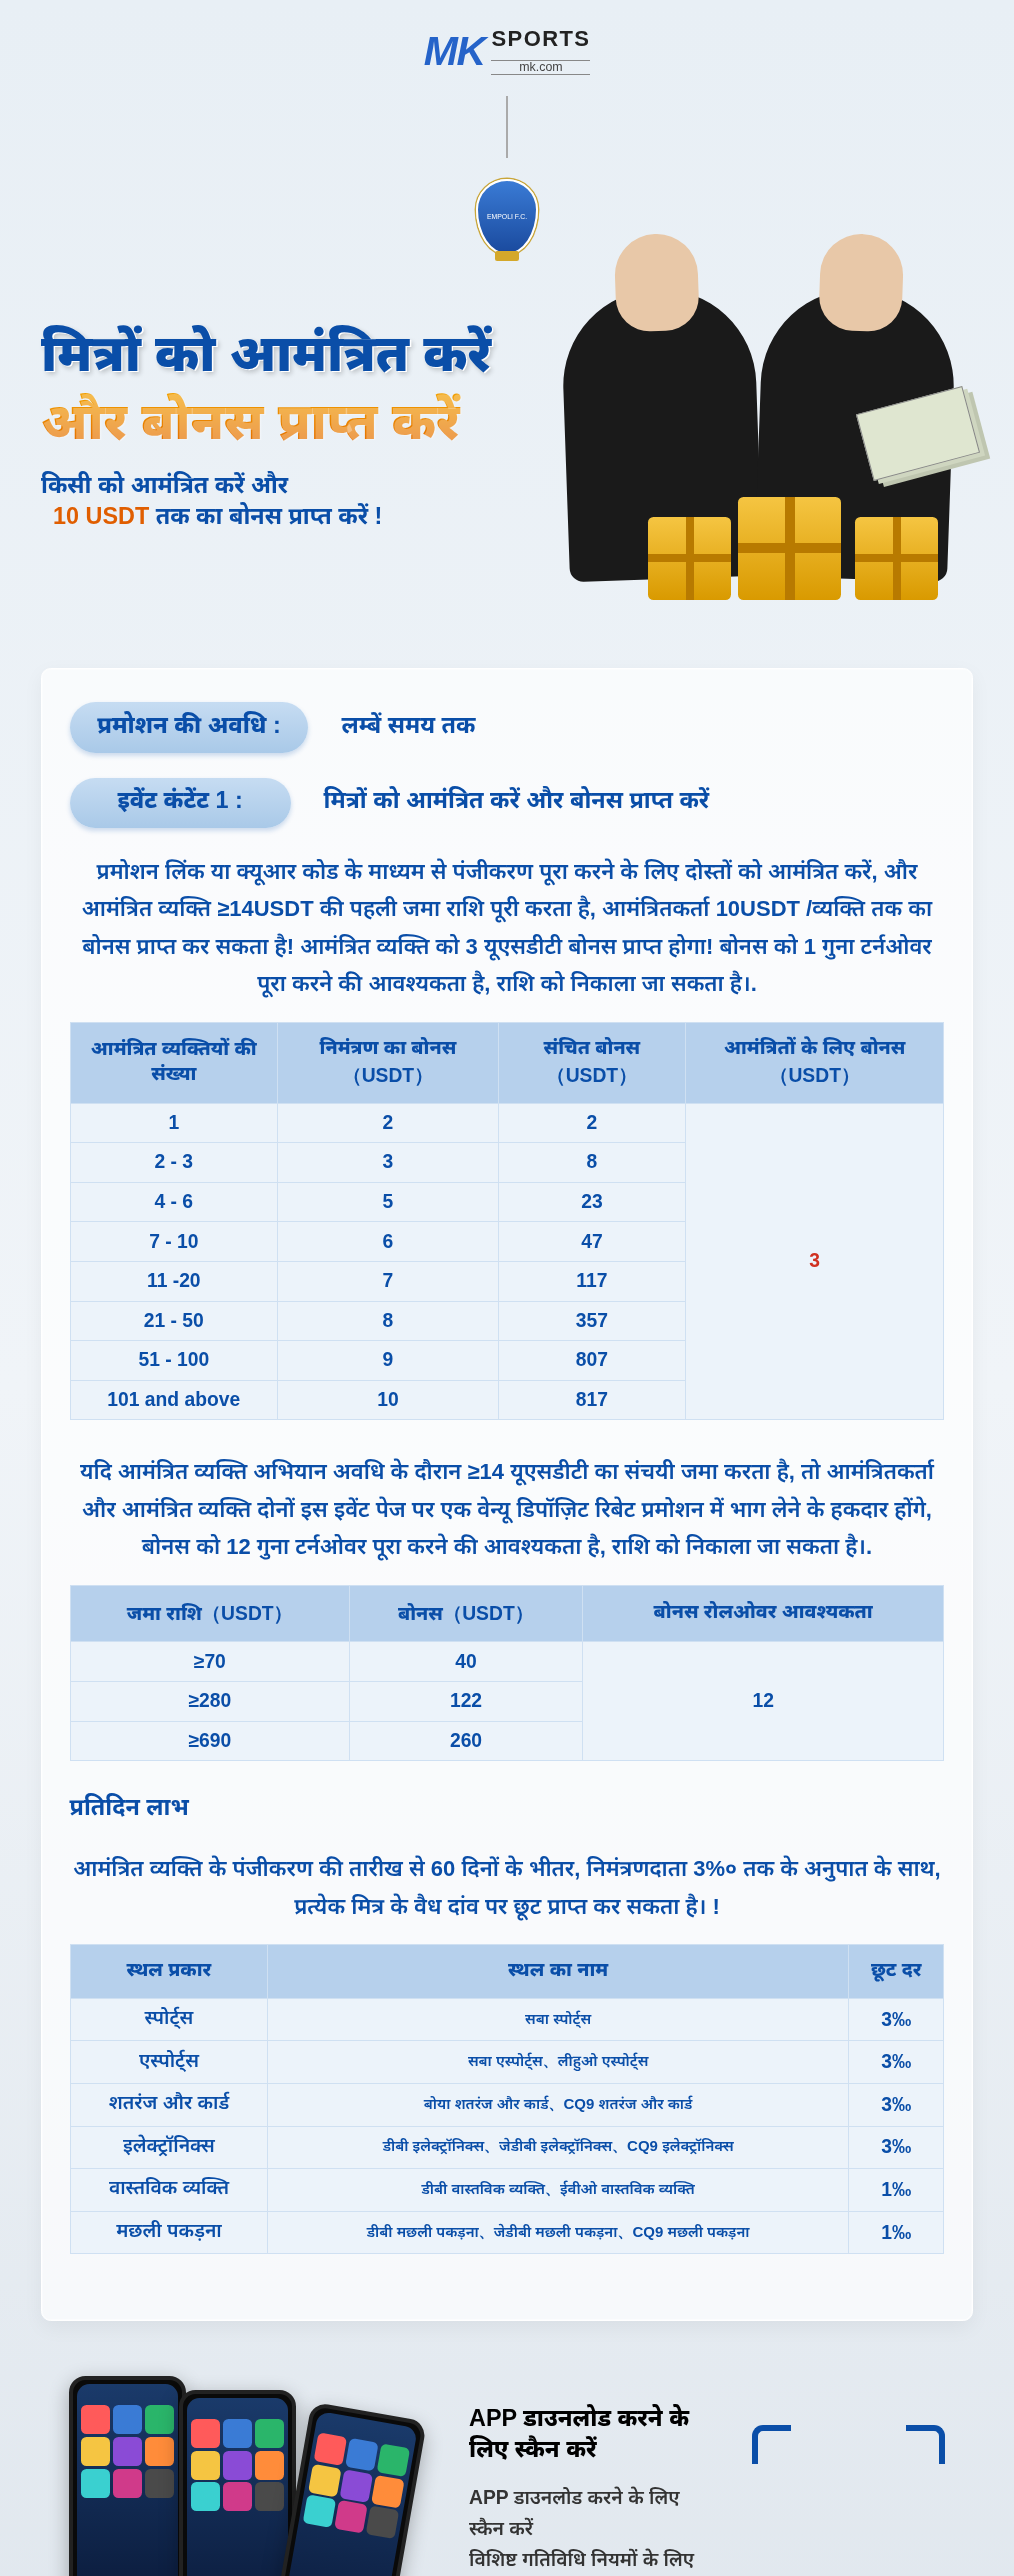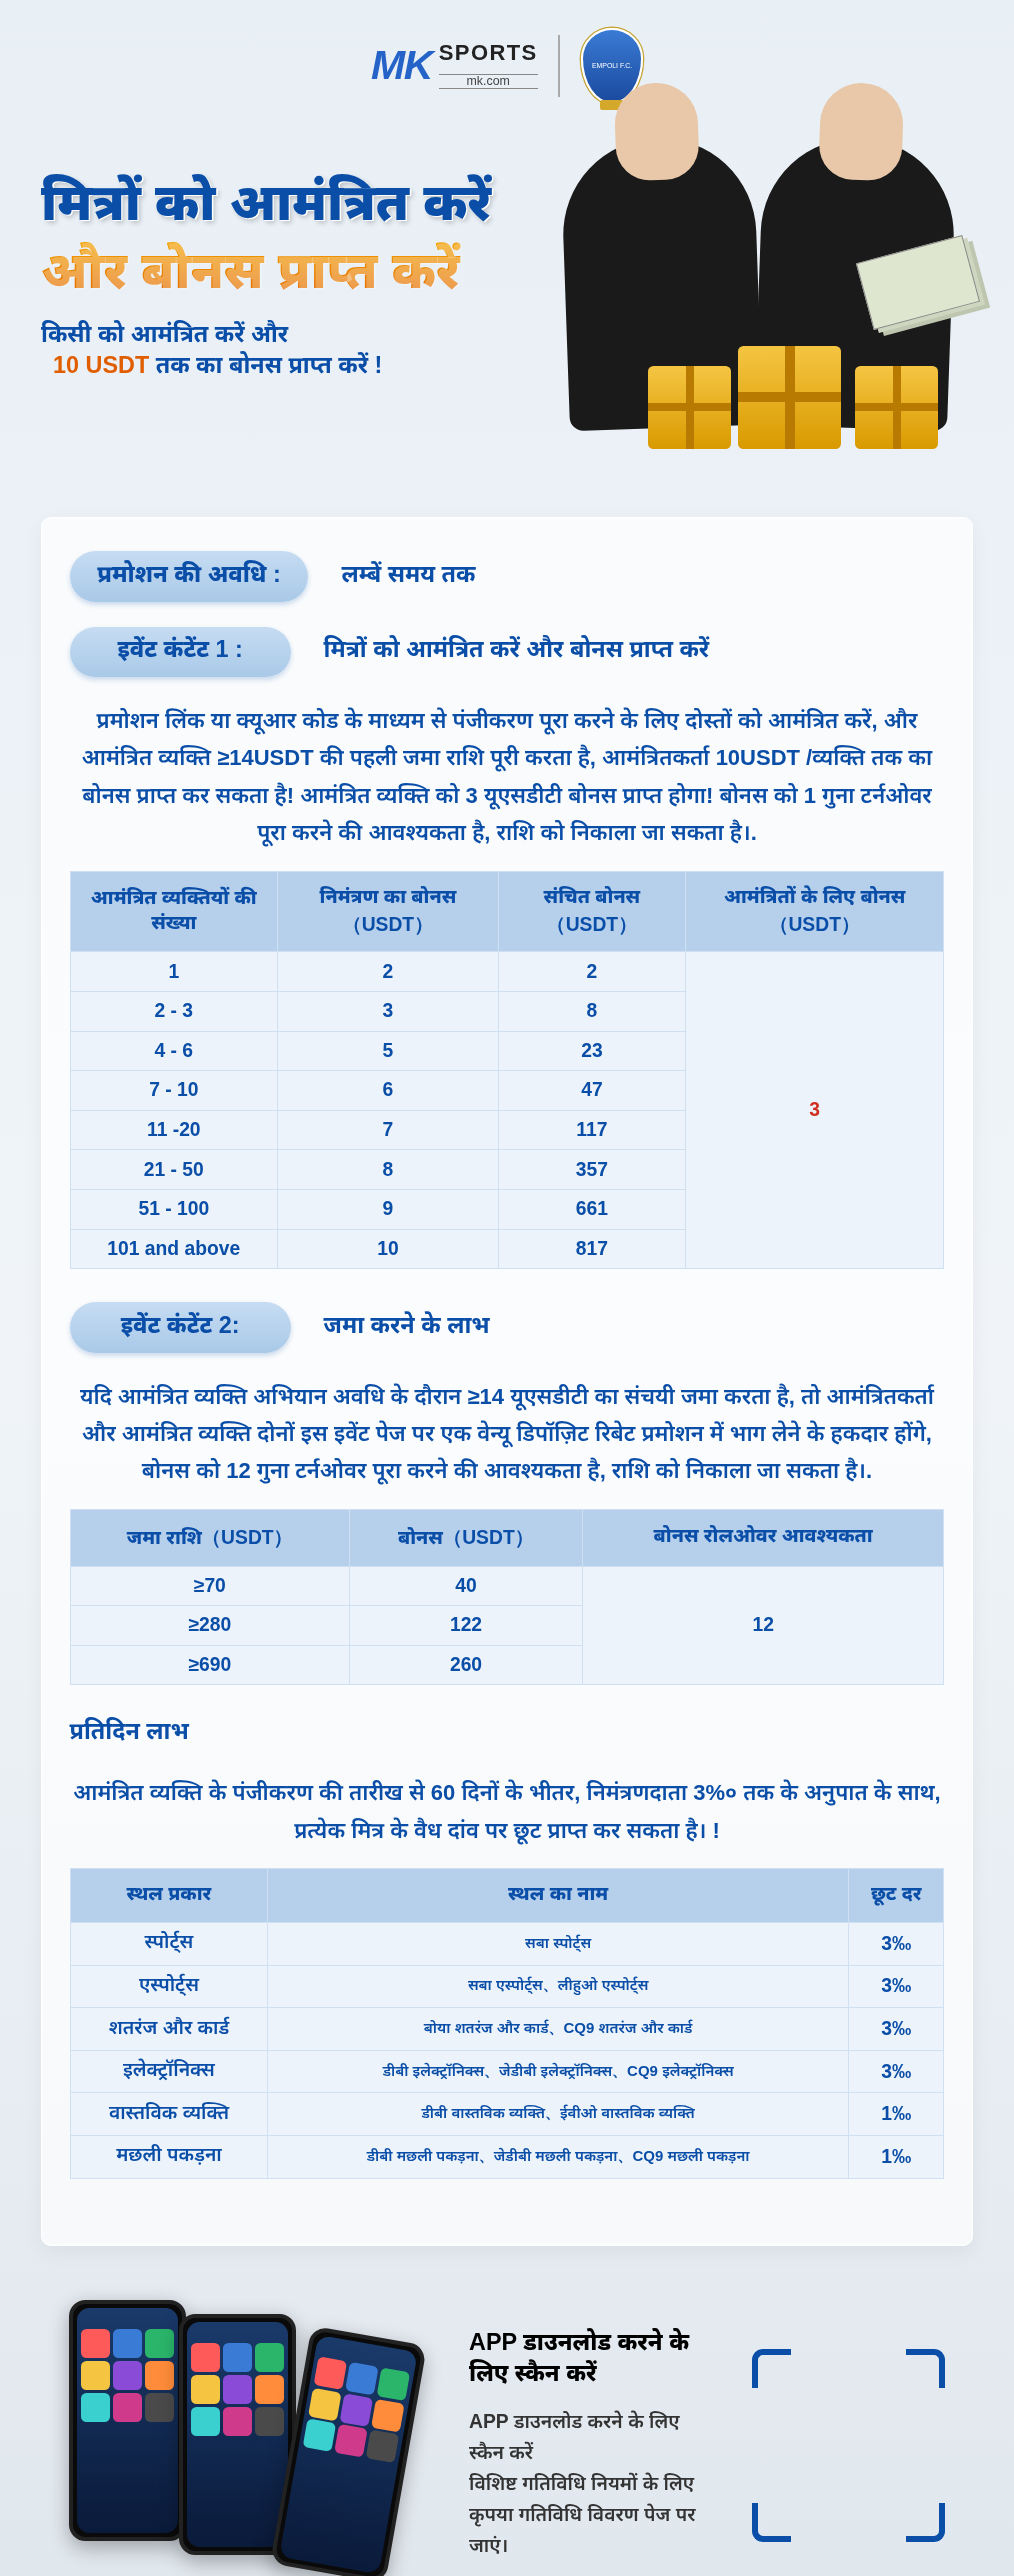--- a/index.html
+++ b/index.html
@@ -15,20 +15,21 @@
   padding-bottom: 69px;
 }
 
 
 .header {
   display: flex;
   justify-content: center;
   align-items: center;
   gap: 20.7px;
   padding: 27.6px 0 13.8px;
+  flex-direction: column;
 }
 .logo {
   display: flex;
   align-items: center;
   gap: 6.9px;
 }
 .logo-mk {
   font-size: 41px;
   font-weight: 900;
   color: #2563c9;
@@ -374,34 +375,30 @@
             <td>117</td>
           </tr>
           <tr>
             <td>21 - 50</td>
             <td>8</td>
             <td>357</td>
           </tr>
           <tr>
             <td>51 - 100</td>
             <td>9</td>
-            <td>661</td>
+            <td>807</td>
           </tr>
           <tr>
             <td>101 and above</td>
             <td>10</td>
             <td>817</td>
           </tr>
         </tbody>
     </table>
 
-    <div class="row-label">
-      <span class="pill">इवेंट कंटेंट 2:</span>
-      <span class="pill-text">जमा करने के लाभ</span>
-    </div>
     <p class="paragraph">यदि आमंत्रित व्यक्ति अभियान अवधि के दौरान ≥14 यूएसडीटी का संचयी जमा करता है, तो आमंत्रितकर्ता और आमंत्रित व्यक्ति दोनों इस इवेंट पेज पर एक वेन्यू डिपॉज़िट रिबेट प्रमोशन में भाग लेने के हकदार होंगे, बोनस को 12 गुना टर्नओवर पूरा करने की आवश्यकता है, राशि को निकाला जा सकता है।.</p>
 
     <table>
       <thead>
         <tr>
           <th>जमा राशि（USDT）</th>
           <th>बोनस（USDT）</th>
           <th>बोनस रोलओवर आवश्यकता</th>
         </tr>
       </thead>

